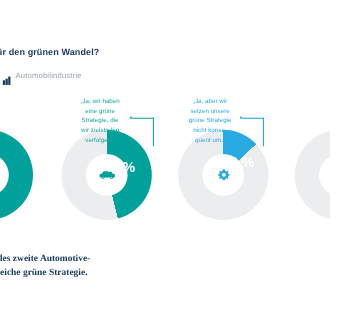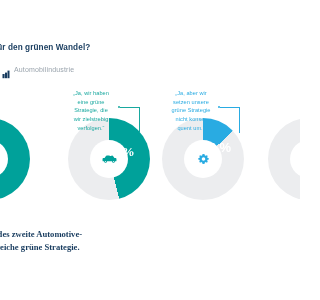--- a/index.html
+++ b/index.html
@@ -32,21 +32,21 @@
   }
   .pct{
     position:absolute;font-size:13px;font-weight:bold;color:#ffffff;
     letter-spacing:-.2px;white-space:nowrap;
   }
 
   
   #donut-left   {left:-52px; top:118px; width:82px;  height:82px;}
   #donut-left   .hole{left:22px;top:22px;width:38px;height:38px;}
 
-  #donut-one    {left:68px;  top:118px; width:82px;  height:82px;font-family:Liberation Serif, serif;}
+  #donut-one    {left:56px;  top:118px; width:82px;  height:82px;}
   #donut-one    .hole{left:22px;top:22px;width:38px;height:38px;}
   #donut-one    .pct{left:38px;top:26px;}
 
   #donut-two    {left:162px; top:118px; width:82px;  height:82px;}
   #donut-two    .hole{left:22px;top:22px;width:38px;height:38px;}
   #donut-two    .pct{left:40px;top:22px;}
 
   #donut-right  {left:268px; top:118px; width:82px;  height:82px;}
   #donut-right  .hole{left:22px;top:22px;width:38px;height:38px;}
 

